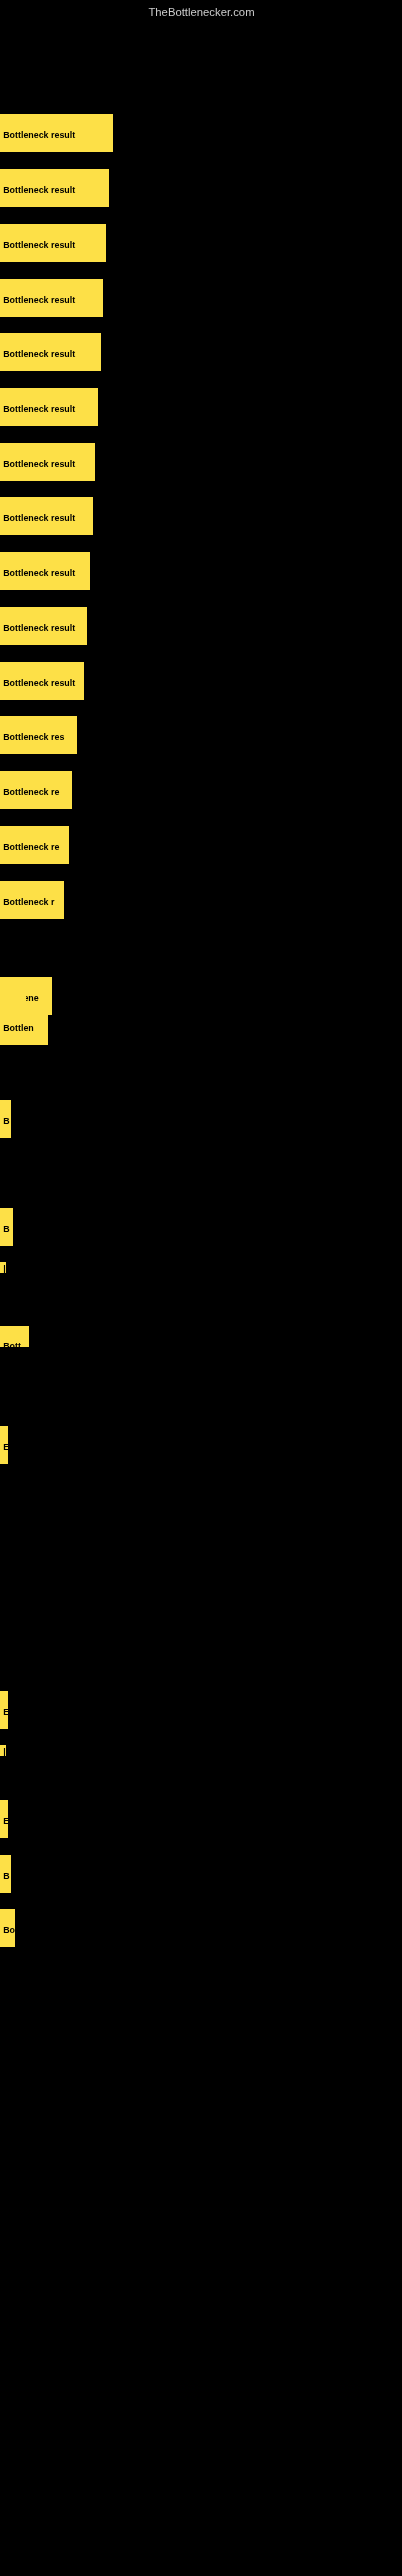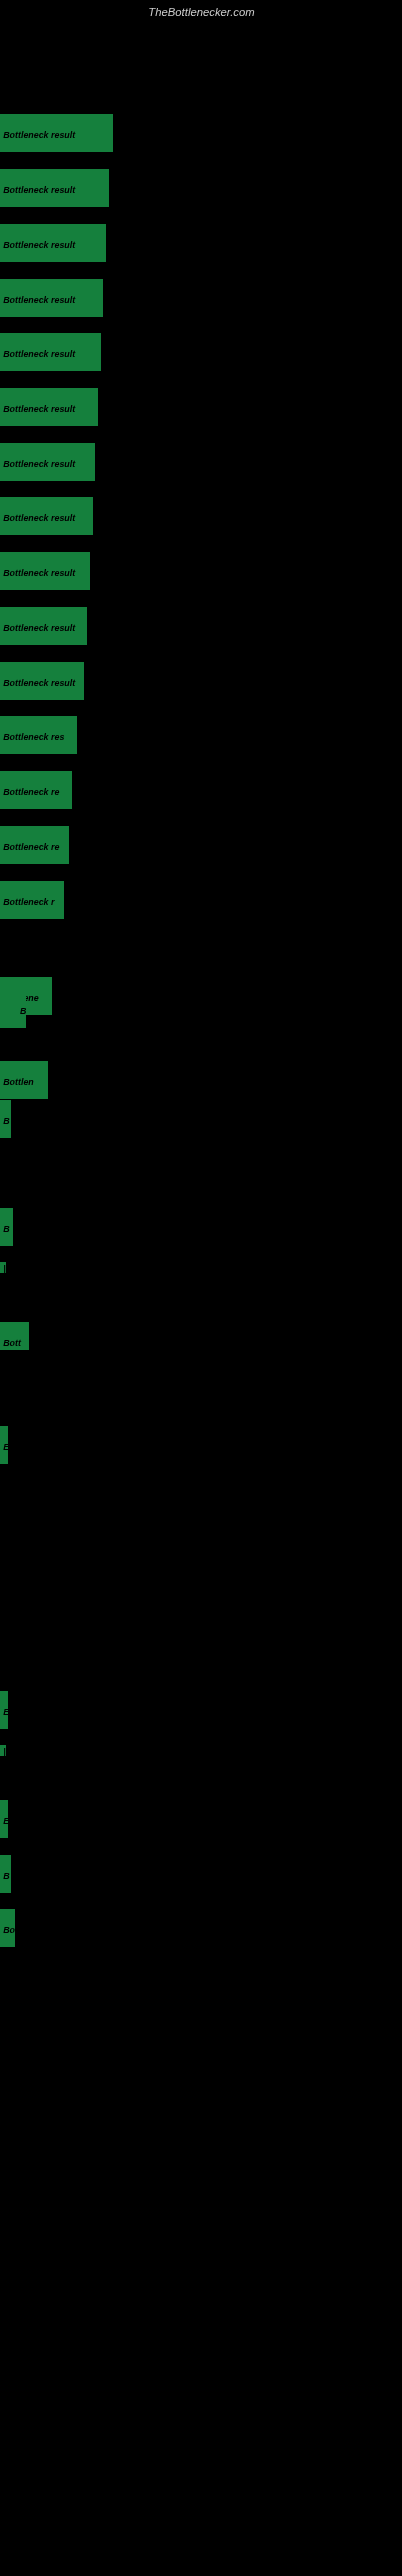--- a/index.html
+++ b/index.html
@@ -1,36 +1,36 @@
 <!DOCTYPE html>
 <html style="font-size:13px"><head>
   <meta charset="utf-8">
   <style>
-    * { margin: 0; padding: 0; box-sizing: border-box; font-style: italic; }
+    * { margin: 0; padding: 0; box-sizing: border-box; }
     body {
       background: #000;
       width: 403px;
       min-height: 2576px;
       font-family: Arial, sans-serif;
       position: relative;
     }
     .site-title {
       color: #ccc;
       font-size: 11.3px;
       text-align: center;
       padding: 6.4px 0 3.2px 0;
     }
     .bar-row {
       position: absolute;
       left: 0;
       display: flex;
       align-items: center;
     }
     .bar-label {
-      background: #15803d;
+      background: #fde047;
       color: #000;
       font-size: 8.9px;
       font-weight: bold;
       padding: 1.6px 3.2px;
       white-space: nowrap;
       overflow: hidden;
     }
   </style>
 </head>
 <body>
@@ -82,34 +82,34 @@
     </div>
     <div class="bar-row" style="top: 881px; height: 38px; width: 64px; justify-content: flex-end;">
       <div class="bar-label" style="height: 38px; line-height: 38px; width: 64px; max-width: 64px;">Bottleneck r</div>
     </div>
     <div class="bar-row" style="top: 935px; height: 38px; width: 52px; margin-top: 42px;">
       <div class="bar-label" style="height: 38px; line-height: 38px; width: 52px; max-width: 52px;">Bottlene</div>
     </div>
     <div class="bar-row" style="top: 990px; height: 38px; width: 26px;">
       <div class="bar-label" style="height: 38px; line-height: 38px; width: 26px; max-width: 26px; padding-left: 20px;">Bot</div>
     </div>
-    <div class="bar-row" style="top: 1061px; height: 38px; width: 48px;">
+    <div class="bar-row" style="top: 1007px; height: 38px; width: 48px;">
       <div class="bar-label" style="height: 38px; line-height: 38px; width: 48px; max-width: 48px;">Bottlen</div>
     </div>
     <div class="bar-row" style="top: 1100px; height: 38px; width: 11.3px;">
       <div class="bar-label" style="height: 38px; line-height: 38px; width: 11.3px; max-width: 11.3px;">B</div>
     </div>
     <div class="bar-row" style="top: 1208px; height: 38px; width: 13px;">
       <div class="bar-label" style="height: 38px; line-height: 38px; width: 13px; max-width: 13px;">B</div>
     </div>
     <div class="bar-row" style="top: 1262px; height: 11.3px; width: 6.4px;">
       <div class="bar-label" style="height: 11.3px; line-height: 11.3px; width: 6.4px; max-width: 6.4px;">|</div>
     </div>
     <div class="bar-row" style="top: 1317px; height: 38px; width: 29px;">
-      <div class="bar-label" style="height: 28px; line-height: 38px; width: 29px; max-width: 29px;">Bott</div>
+      <div class="bar-label" style="height: 21px; line-height: 38px; width: 29px; max-width: 29px;">Bott</div>
     </div>
     <div class="bar-row" style="top: 1426px; height: 38px; width: 8px;">
       <div class="bar-label" style="height: 38px; line-height: 38px; width: 8px; max-width: 8px;">E</div>
     </div>
     <div class="bar-row" style="top: 1691px; height: 38px; width: 8px;">
       <div class="bar-label" style="height: 38px; line-height: 38px; width: 8px; max-width: 8px;">E</div>
     </div>
     <div class="bar-row" style="top: 1745px; height: 11.3px; width: 6.4px;">
       <div class="bar-label" style="height: 11.3px; line-height: 11.3px; width: 6.4px; max-width: 6.4px;">|</div>
     </div>

